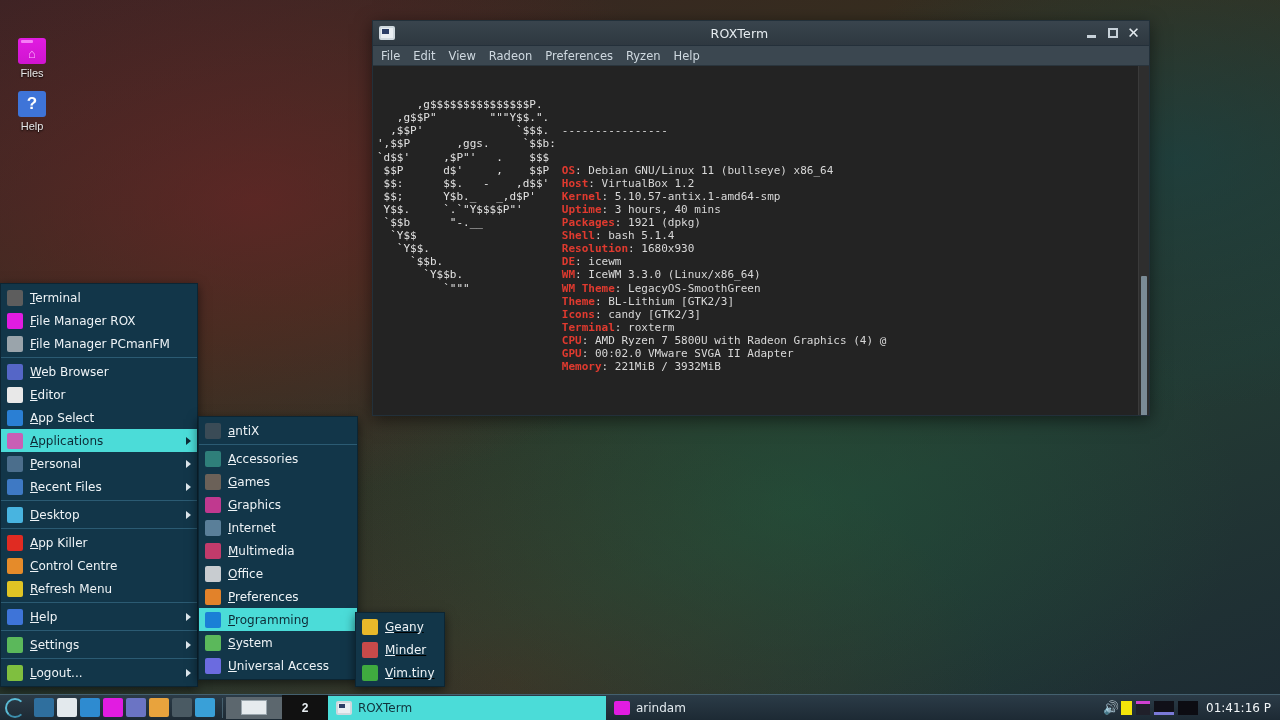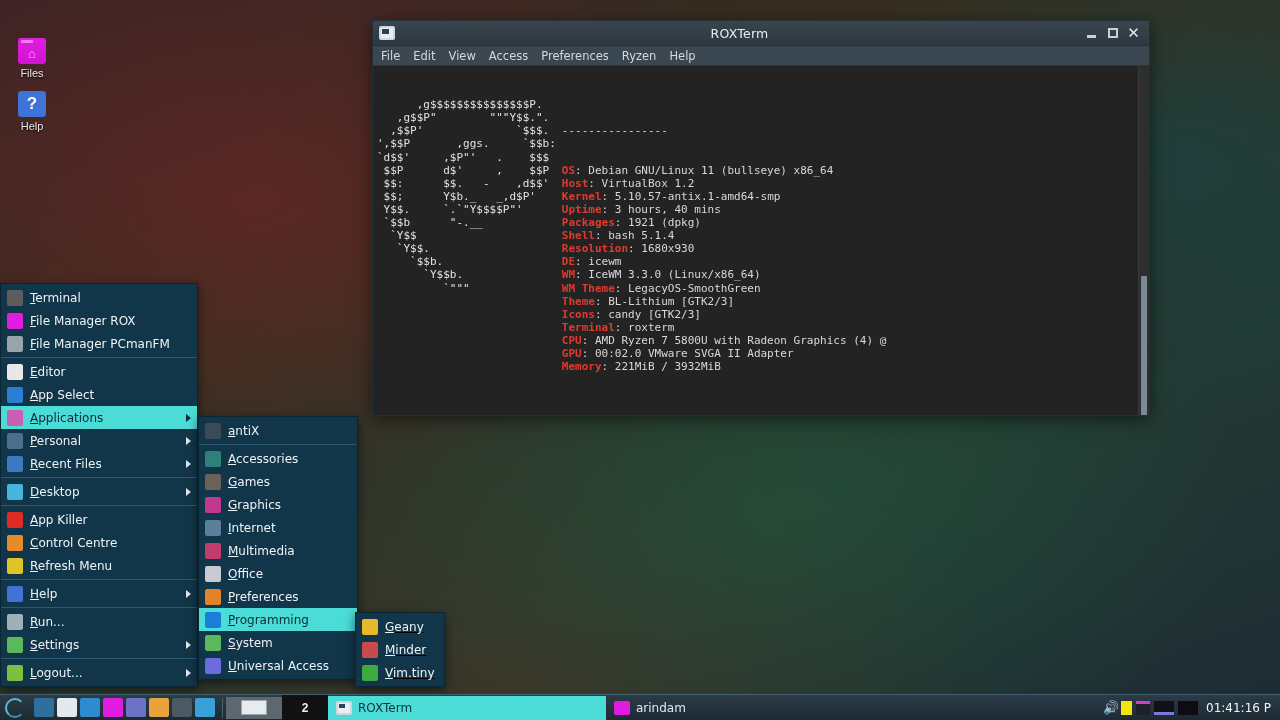--- a/index.html
+++ b/index.html
@@ -208,21 +208,21 @@
       <div class="wbtn">
           <span class="cls">✕</span>
         </div>
     </div>
   </div>
 
   <div class="menubar">
     <span>File</span>
     <span>Edit</span>
     <span>View</span>
-    <span>Access</span>
+    <span>Radeon</span>
     <span>Preferences</span>
     <span>Ryzen</span>
     <span>Help</span>
   </div>
 
   <div class="termbody">
     <div class="termcontent">
       <div class="fetch-wrap">
         <div class="ascii">      ,g$$$$$$$$$$$$$$$P.
    ,g$$P"        """Y$$.".
@@ -261,20 +261,24 @@
     <div class="mi">
       <span class="mico" style="background: rgb(225, 28, 225);"></span>
       <span class="mlabel"><u>F</u>ile Manager ROX</span>
     </div>
     <div class="mi">
       <span class="mico" style="background: rgb(154, 164, 171);"></span>
       <span class="mlabel"><u>F</u>ile Manager PCmanFM</span>
     </div>
     <div class="msep"></div>
     <div class="mi">
+      <span class="mico" style="background: rgb(85, 102, 199);"></span>
+      <span class="mlabel"><u>W</u>eb Browser</span>
+    </div>
+    <div class="mi">
       <span class="mico" style="background: rgb(232, 232, 232);"></span>
       <span class="mlabel"><u>E</u>ditor</span>
     </div>
     <div class="mi">
       <span class="mico" style="background: rgb(42, 127, 212);"></span>
       <span class="mlabel"><u>A</u>pp Select</span>
     </div>
     <div class="mi sel">
       <span class="mico" style="background: rgb(200, 95, 181);"></span>
       <span class="mlabel"><u>A</u>pplications</span>
@@ -309,24 +313,20 @@
       <span class="mico" style="background: rgb(224, 196, 36);"></span>
       <span class="mlabel"><u>R</u>efresh Menu</span>
     </div>
     <div class="msep"></div>
     <div class="mi">
       <span class="mico" style="background: rgb(62, 116, 216);"></span>
       <span class="mlabel"><u>H</u>elp</span>
       <span class="arrow"></span>
     </div>
     <div class="msep"></div>
-    <div class="mi">
-      <span class="mico" style="background: rgb(159, 176, 187);"></span>
-      <span class="mlabel"><u>R</u>un...</span>
-    </div>
     <div class="mi">
       <span class="mico" style="background: rgb(91, 184, 91);"></span>
       <span class="mlabel"><u>S</u>ettings</span>
       <span class="arrow"></span>
     </div>
     <div class="msep"></div>
     <div class="mi">
       <span class="mico" style="background: rgb(127, 191, 63);"></span>
       <span class="mlabel"><u>L</u>ogout...</span>
       <span class="arrow"></span>

